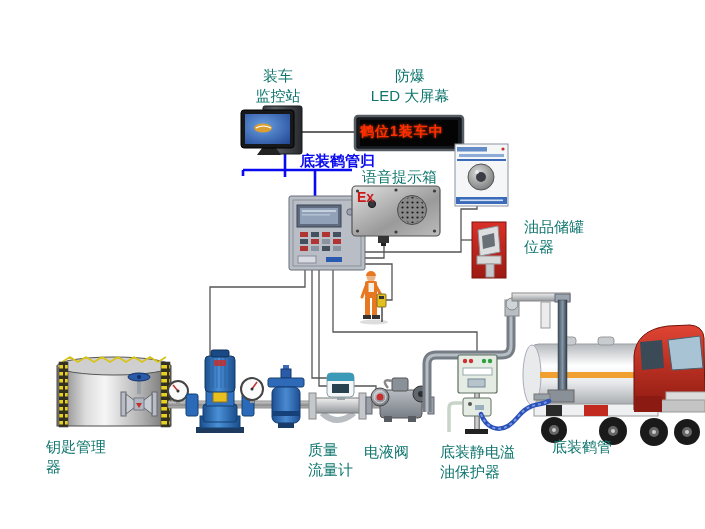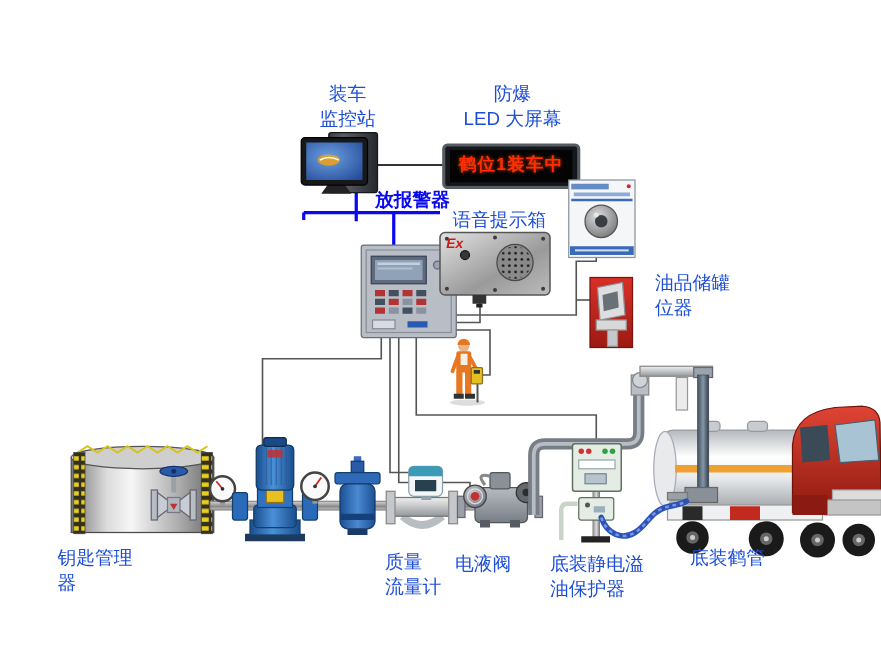--- a/index.html
+++ b/index.html
@@ -1,26 +1,26 @@
 <!DOCTYPE html>
 <html><head>
 <meta charset="utf-8">
 <style>
   html,body{margin:0;padding:0;background:#ffffff;}
   #canvas{position:relative;width:705px;height:529px;background:#ffffff;overflow:hidden;
           font-family:"Liberation Sans","DejaVu Sans",sans-serif;}
   #gfx{position:absolute;left:0;top:0;}
-  .lbl{position:absolute;color:#1d4ed8;font-size:15px;line-height:1.32;white-space:pre-line;}
+  .lbl{position:absolute;color:#0f766e;font-size:15px;line-height:1.32;white-space:pre-line;}
   .center{text-align:center;}
   .eth{color:#0a0af0;font-weight:bold;font-size:15px;}
-  .ledtext{position:absolute;left:360px;top:123px;width:98px;text-align:center;
+  .ledtext{position:absolute;left:360px;top:123px;width:98px;text-align:left;
            color:#ff2d00;font-weight:bold;font-size:14px;letter-spacing:1px;
            text-shadow:0 0 3px rgba(255,70,0,.85);}
-  .exmark{position:absolute;left:357px;top:189px;color:#cc1a1a;font-style:italic;
-          font-weight:bold;font-size:11px;}
+  .exmark{position:absolute;left:357px;top:189px;color:#cc1a1a;
+          font-weight:bold;font-size:14px;}
 </style>
 </head>
 <body>
 
 <div id="canvas">
 
 <svg id="gfx" width="705" height="529" viewBox="0 0 705 529">
   <defs>
     <linearGradient id="towerGrad" x1="0" y1="0" x2="1" y2="0">
       <stop offset="0" stop-color="#3a3d42"></stop>
@@ -375,21 +375,21 @@
     <rect x="377" y="294" width="9" height="13" rx="1" fill="#e2c020" stroke="#86702a"></rect>
     <rect x="379" y="296" width="5" height="3" fill="#333"></rect>
   </g>
 </svg>
 
 <div class="lbl center" style="left:248px;top:66px;width:60px;">装车
 监控站</div>
 <div class="lbl center" style="left:360px;top:66px;width:100px;">防爆
 LED 大屏幕</div>
 <div class="ledtext">鹤位1装车中</div>
-<div class="lbl eth" style="left:300px;top:151px;width:86px;">放报警器</div>
+<div class="lbl eth" style="left:300px;top:151px;width:86px;">底装鹤管归</div>
 <div class="lbl" style="left:362px;top:167px;width:80px;">语音提示箱</div>
 <div class="exmark">Ex</div>
 <div class="lbl" style="left:524px;top:217px;width:92px;">油品储罐
 位器</div>
 <div class="lbl" style="left:46px;top:437px;width:70px;">钥匙管理器</div>
 <div class="lbl" style="left:308px;top:440px;width:54px;">质量
 流量计</div>
 <div class="lbl" style="left:364px;top:442px;width:52px;">电液阀</div>
 <div class="lbl" style="left:440px;top:442px;width:86px;">底装静电溢
 油保护器</div>

